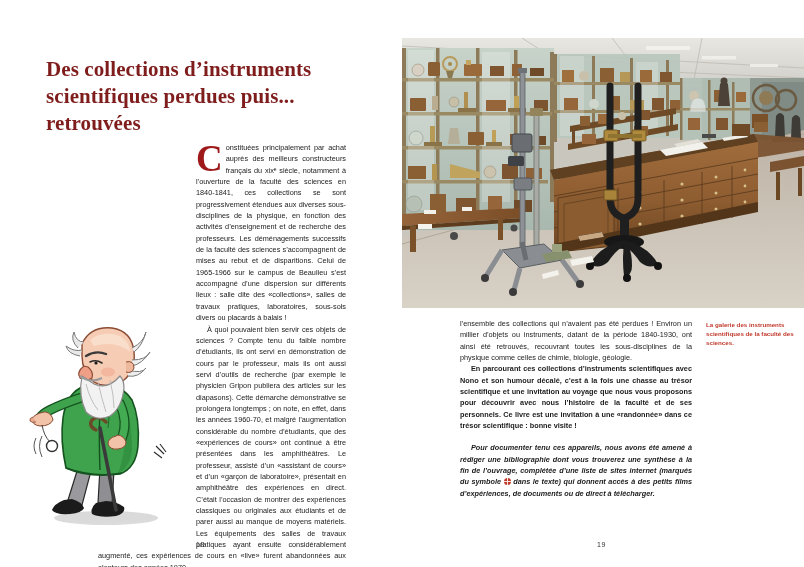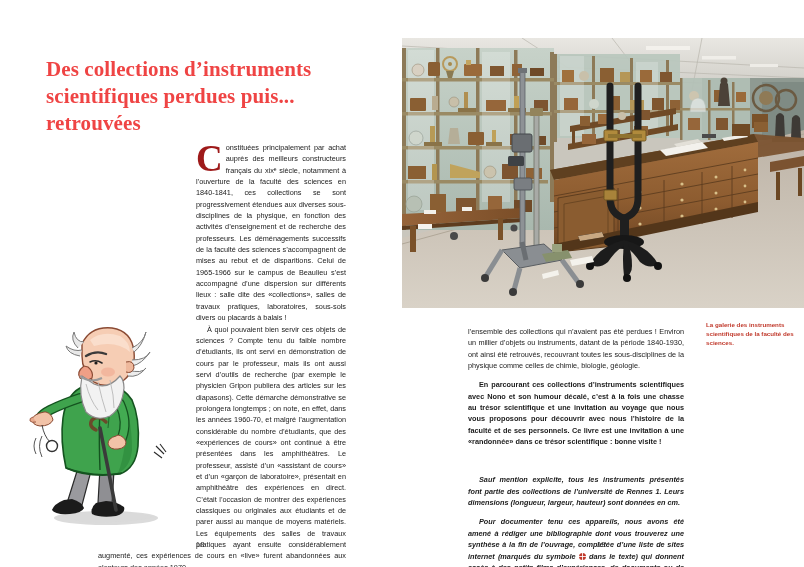--- a/index.html
+++ b/index.html
@@ -16,21 +16,21 @@
 
   
   .page-left { position: absolute; left: 0; top: 0; width: 402px; height: 567px; }
 
   .article-title {
     position: absolute;
     left: 46px; top: 42px; width: 320px;
     font-family: "Liberation Serif", serif;
     font-size: 21px;
     line-height: 27px;
-    color: #ef4444;
+    color: #7f1d1d;
     letter-spacing: 0.1px;
   }
 
   .col-left {
     position: absolute;
     left: 98px; top: 142px; width: 248px;
     font-size: 7.3px;
     line-height: 11.35px;
     color: #1b1b1b;
     text-align: justify;
@@ -82,21 +82,21 @@
 
   .col-right {
     position: absolute;
     left: 460px; top: 318px; width: 232px;
     font-size: 7.3px;
     line-height: 11.35px;
     color: #1b1b1b;
     text-align: justify;
     hyphens: auto;
   }
-  .col-right p { margin: 8px; }
+  .col-right p { margin: 0; }
   .col-right p.indent { text-indent: 11px; font-weight: bold; }
   .col-right p.ital { font-style: italic; }
   .col-right .gap { height: 11px; }
 
   .web-symbol {
     display: inline-block;
     width: 7px; height: 7px;
     border-radius: 50%;
     background: #c0392b;
     position: relative;
@@ -521,19 +521,18 @@
       <rect x="0" y="0" width="402" height="270" fill="none"></rect>
     </svg>
   </div>
 
   <div class="caption">La galerie des instruments scientifiques de la faculté des sciences.</div>
 
   <div class="col-right">
     <p>l’ensemble des collections qui n’avaient pas été perdues ! Environ un millier d’objets ou instruments, datant de la période 1840-1930, ont ainsi été retrouvés, recouvrant toutes les sous-disciplines de la physique comme celles de chimie, biologie, géologie.</p>
     <p class="indent">En parcourant ces collections d’instruments scientifiques avec Nono et son humour décalé, c’est à la fois une chasse au trésor scientifique et une invitation au voyage que nous vous proposons pour découvrir avec nous l’histoire de la faculté et de ses personnels. Ce livre est une invitation à une «randonnée» dans ce trésor scientifique : bonne visite !</p>
     <div class="gap"></div>
-    <p class="ital indent">Sauf mention explicite, tous les instruments présentés font partie des collections de l’université de Rennes 1. Leurs dimensions (longueur, largeur, hauteur) sont données en cm.</p>
     <p class="ital indent"><span>Pour documenter tenu ces appareils, nous avons été amené à rédiger une bibliographie dont vous trouverez une synthèse à la fin de l’ouvrage, complétée d’une liste de sites internet (marqués du symbole </span><span class="web-symbol"></span><span> dans le texte) qui donnent accès à des petits films d’expériences, de documents ou de direct à télécharger.</span></p>
   </div>
 
   <div class="folio folio-right">19</div>
 
 </div>
 
 </body></html>

